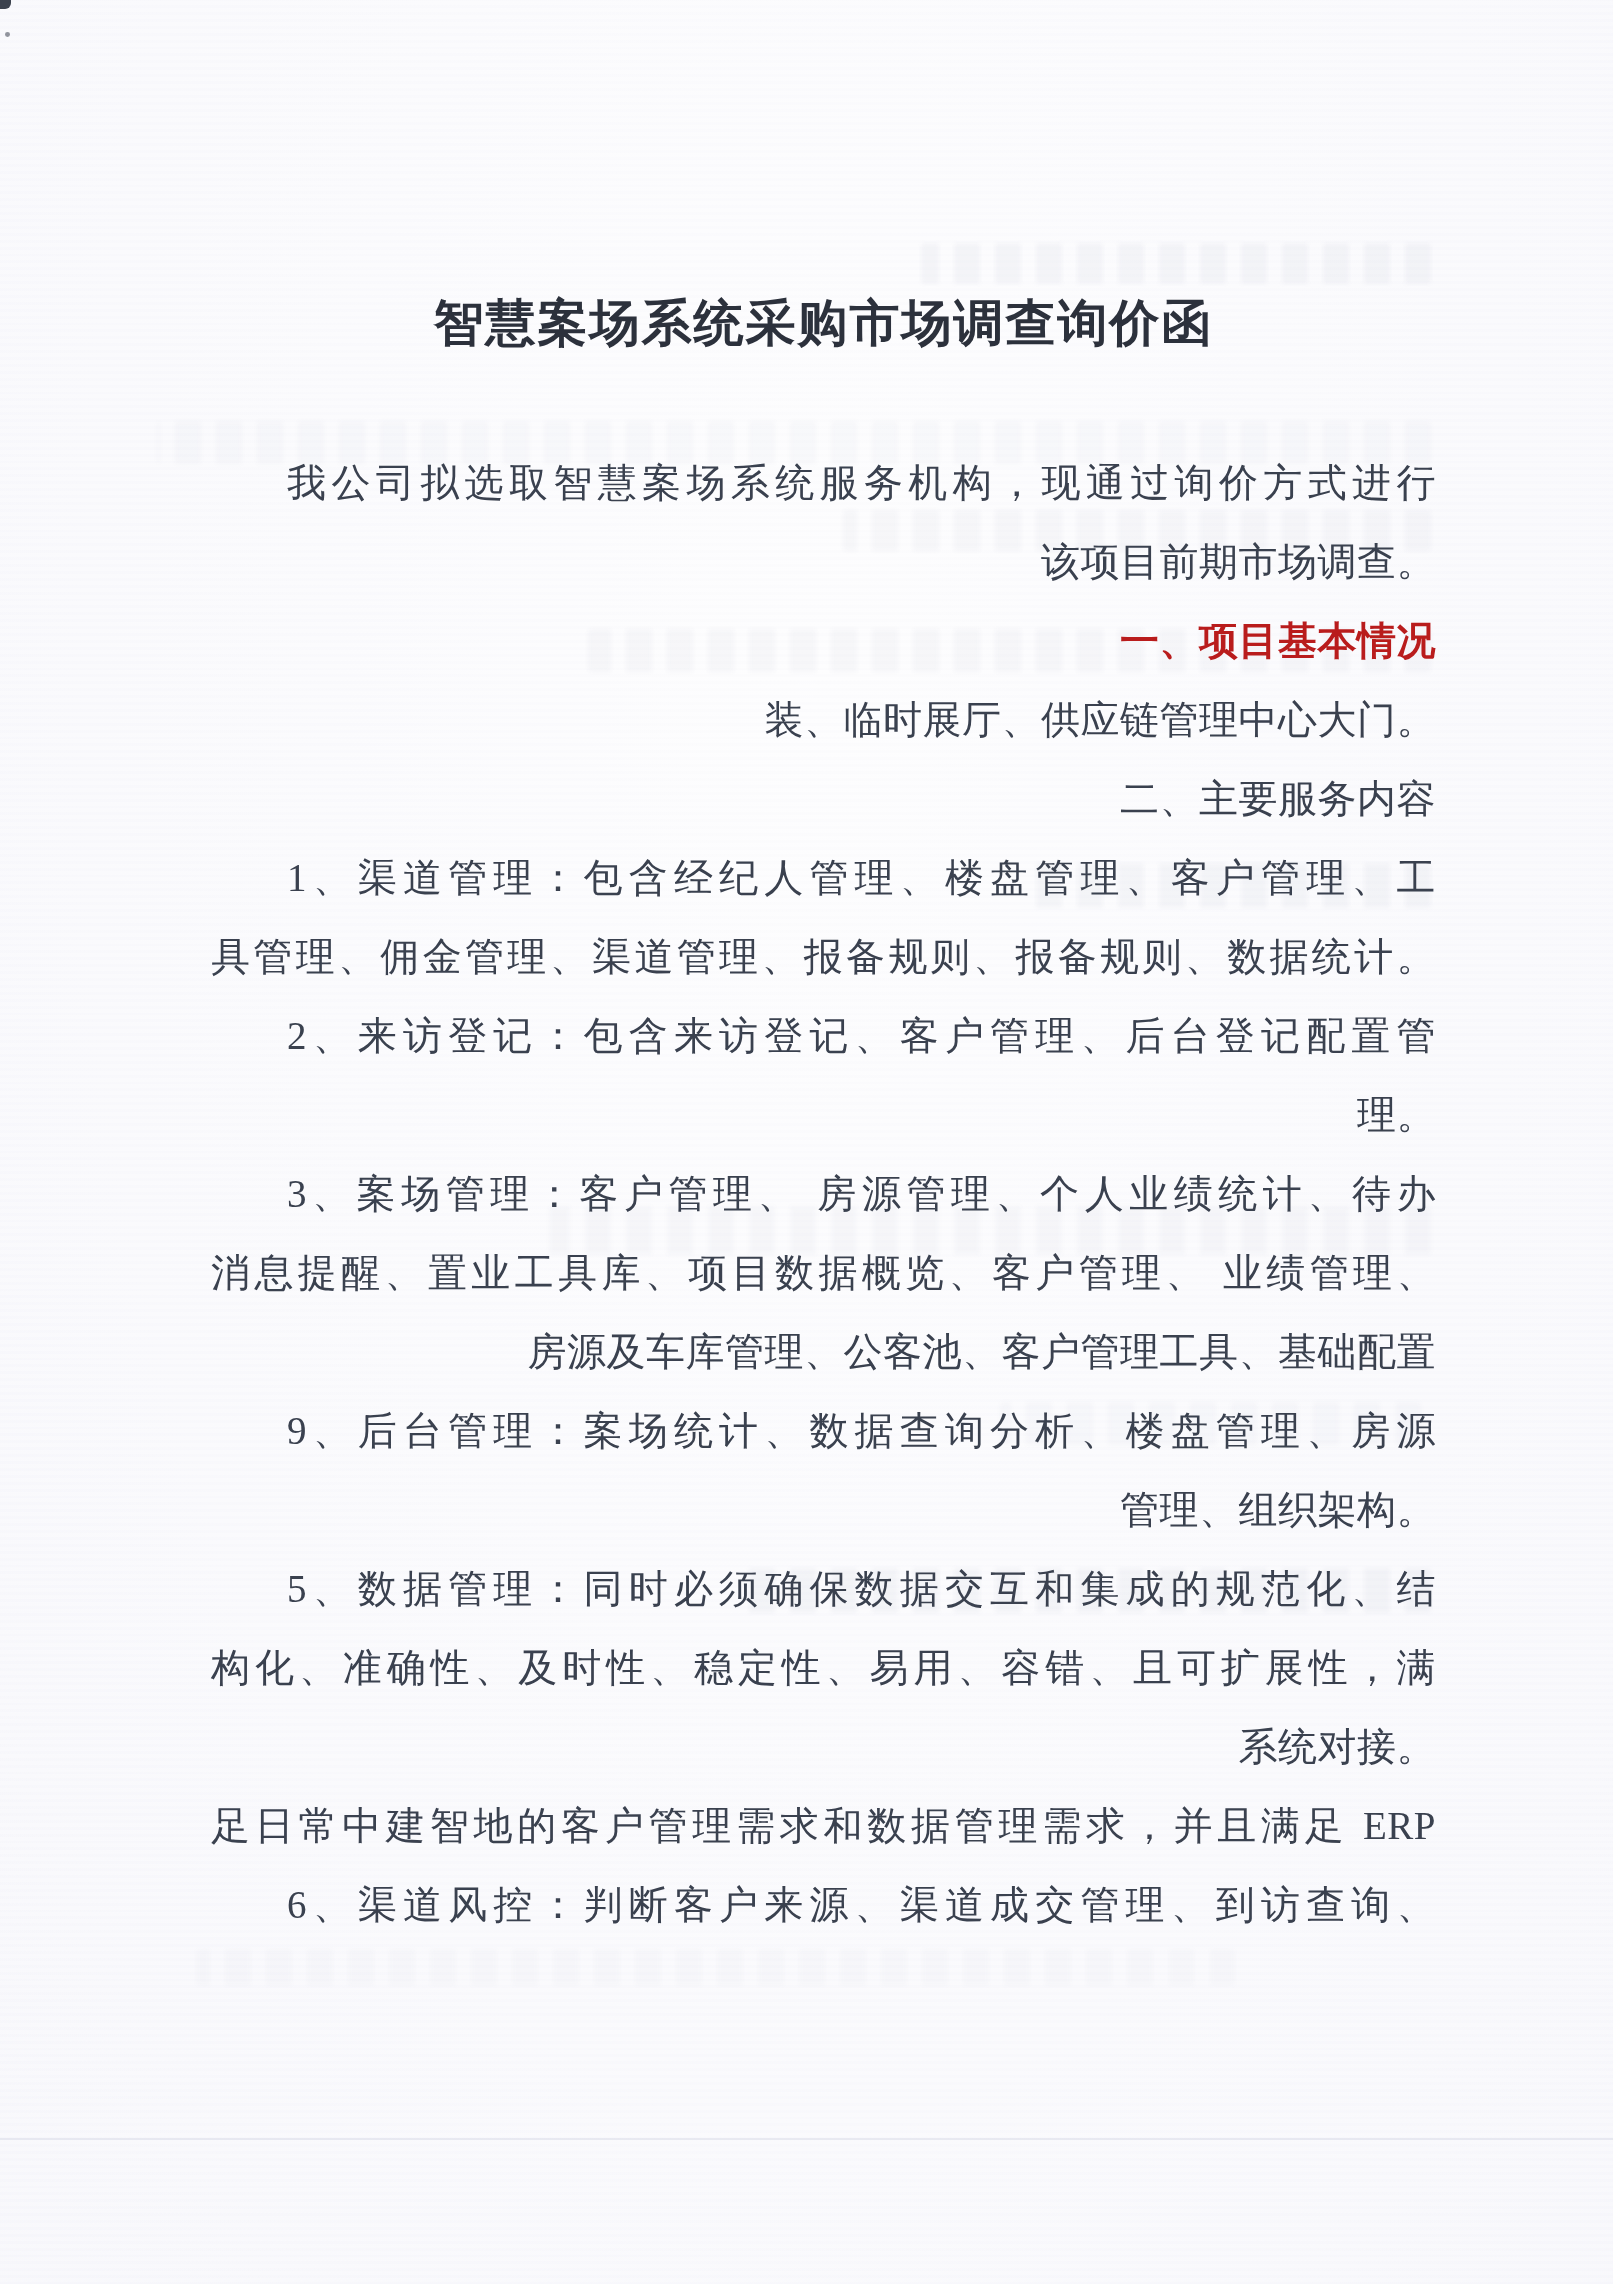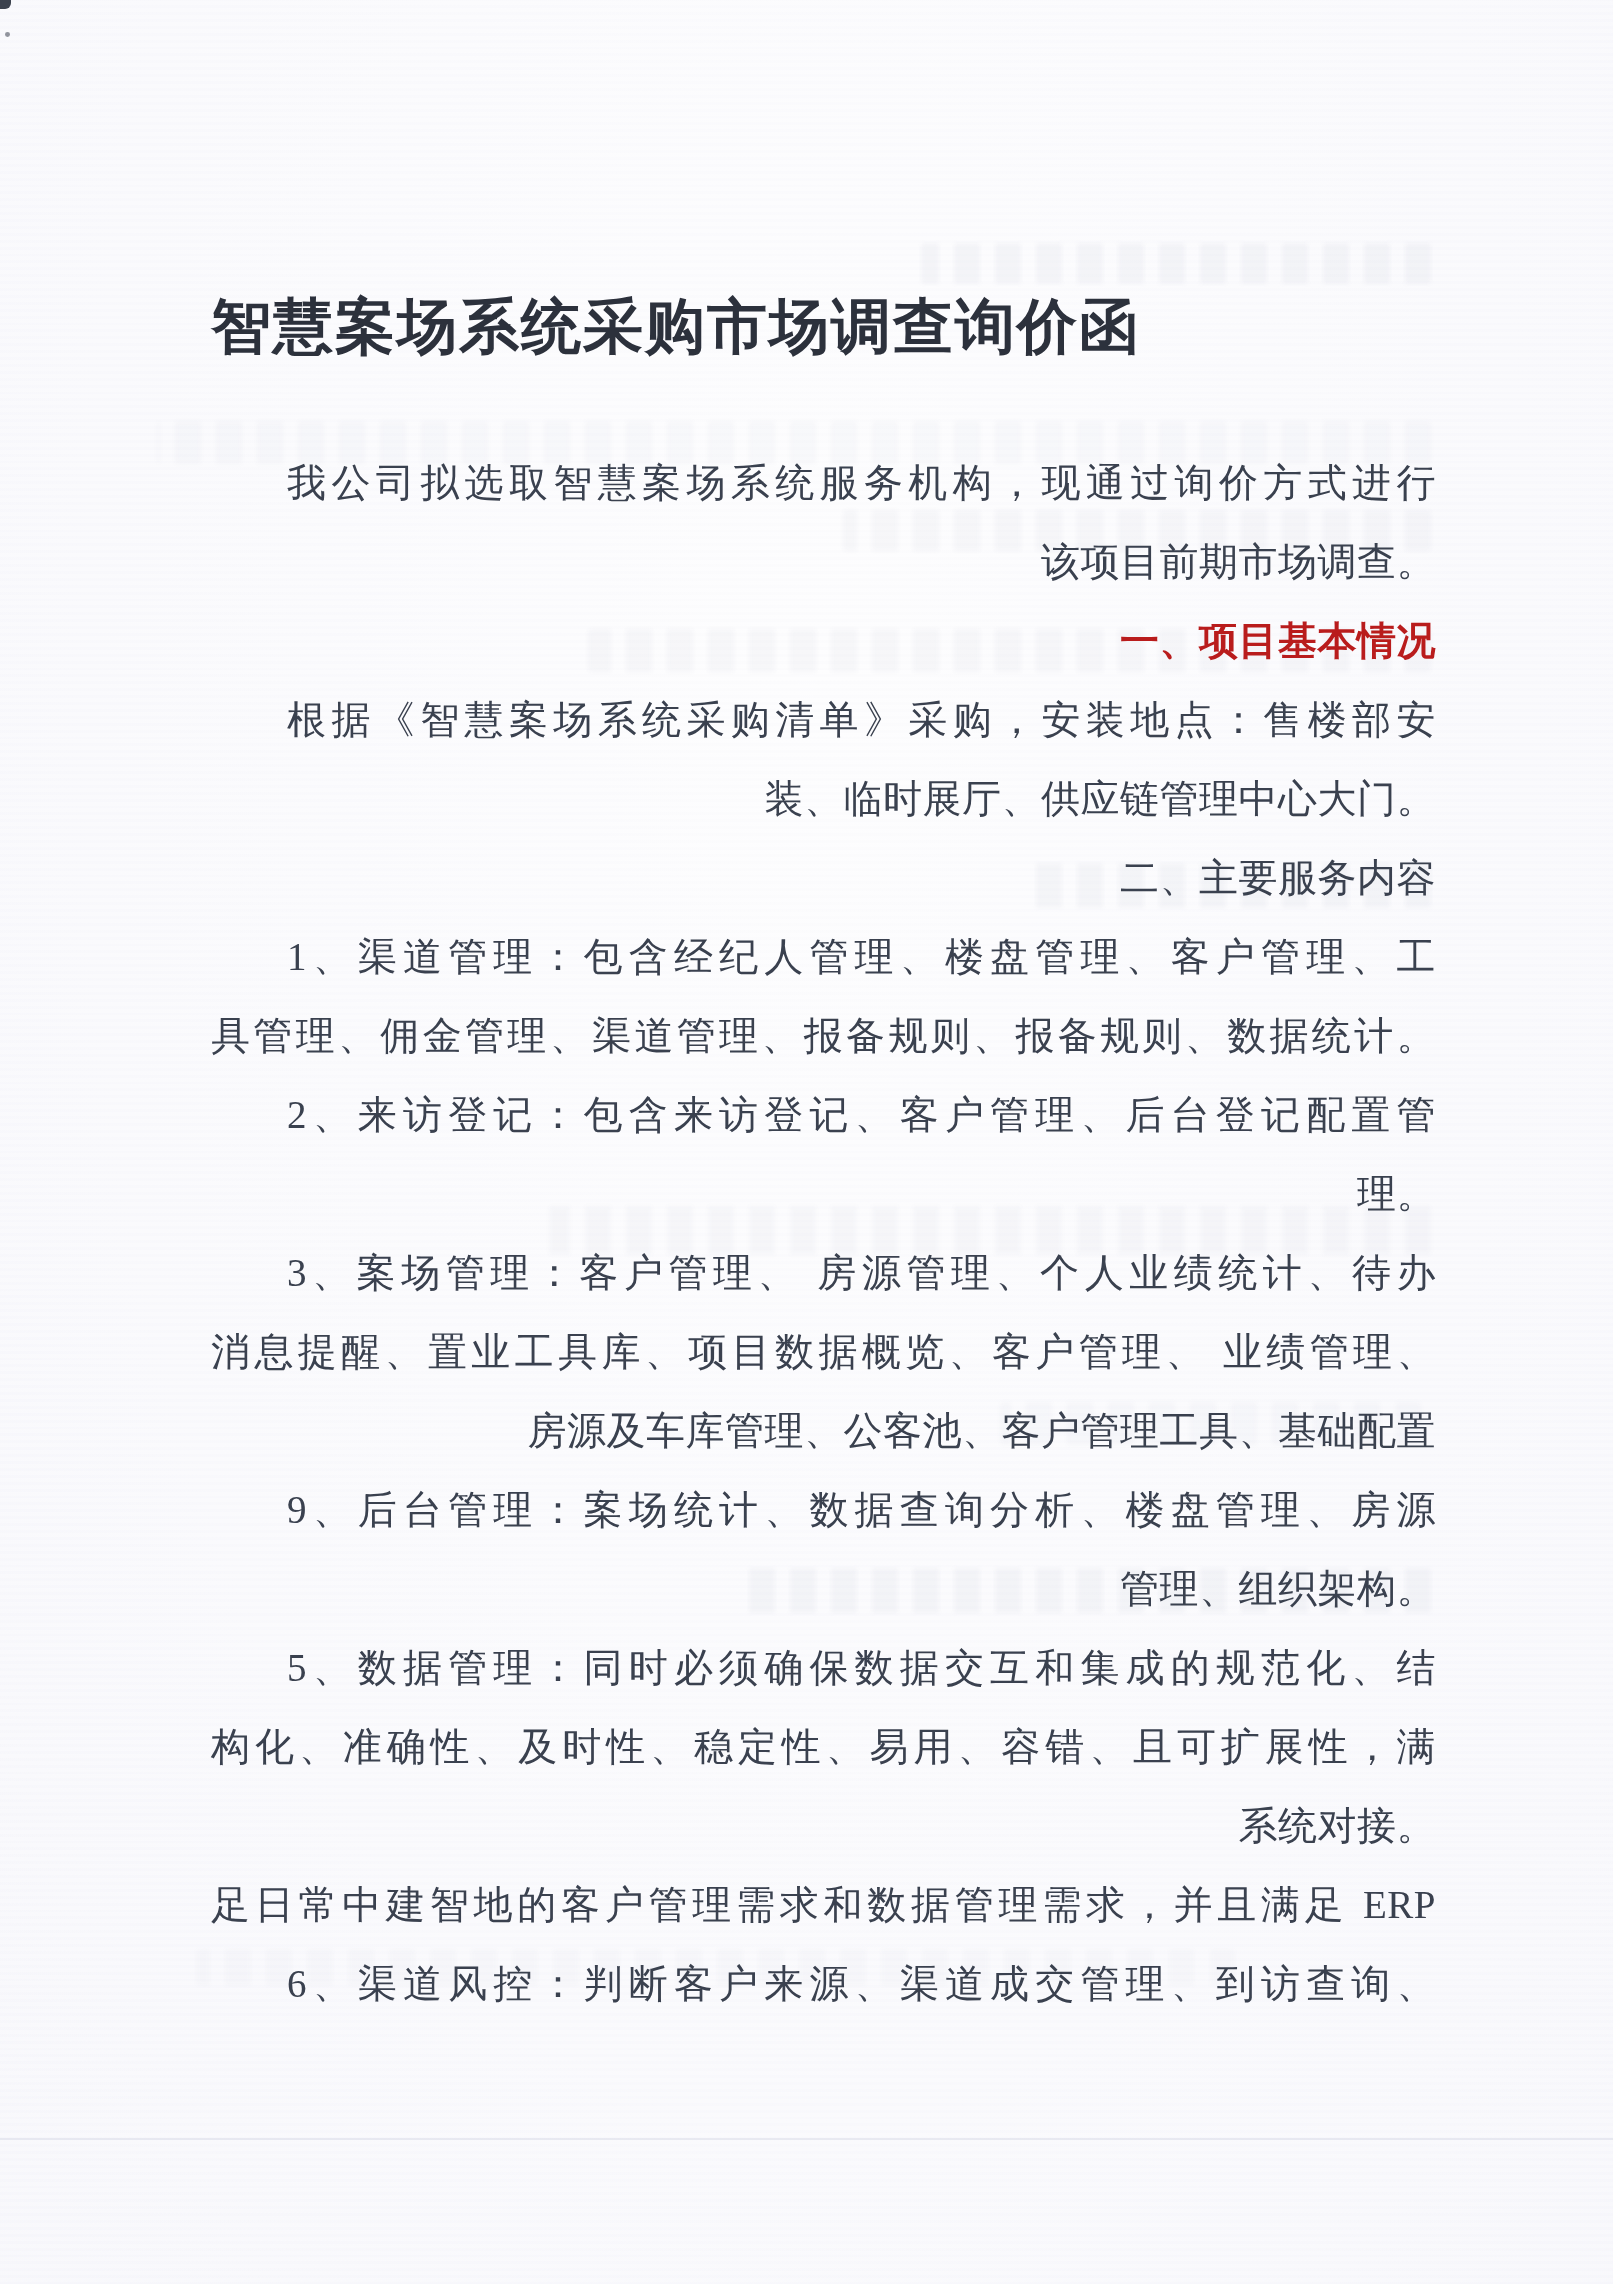--- a/index.html
+++ b/index.html
@@ -26,26 +26,27 @@
       repeating-linear-gradient(0deg, rgba(236,236,246,0.18) 0 2.9px, rgba(255,255,255,0) 2.9px 6.9px);
     pointer-events: none;
   }
   .doc-title {
     position: absolute;
     left: 211px;
     top: 282px;
     width: 1225px;
     height: 90px;
     line-height: 90px;
-    text-align: left;
-    font-size: 60px;
+    text-align: center;
+    font-size: 50px;
     font-weight: 700;
     letter-spacing: 2px;
     color: #2c313c;
     z-index: 2;
+    font-family: Liberation Mono, monospace;
   }
   .doc-body {
     position: absolute;
     left: 211px;
     top: 443px;
     width: 1225px;
     z-index: 2;
   }
   .line {
     height: 79px;
@@ -110,21 +111,20 @@
   <div class="ghost" style="left:1000px; top:1402px; width:421px; height:43px; opacity:.35;"></div>
   <div class="ghost" style="left:745px; top:1568px; width:686px; height:45px; opacity:.5;"></div>
   <div class="ghost" style="left:196px; top:1949px; width:1039px; height:37px; opacity:.25;"></div>
 
   <div class="doc-title">智慧案场系统采购市场调查询价函</div>
 
   <div class="doc-body">
     <div class="line indent just">我公司拟选取智慧案场系统服务机构，现通过询价方式进行</div>
     <div class="line">该项目前期市场调查。</div>
     <div class="line indent bold">一、项目基本情况</div>
-    <div class="line indent just">根据《智慧案场系统采购清单》采购，安装地点：售楼部安</div>
     <div class="line">装、临时展厅、供应链管理中心大门。</div>
     <div class="line indent">二、主要服务内容</div>
     <div class="line indent just">1、渠道管理：包含经纪人管理、楼盘管理、客户管理、工</div>
     <div class="line just">具管理、佣金管理、渠道管理、报备规则、报备规则、数据统计。</div>
     <div class="line indent just">2、来访登记：包含来访登记、客户管理、后台登记配置管</div>
     <div class="line">理。</div>
     <div class="line indent just">3、案场管理：客户管理、 房源管理、个人业绩统计、待办</div>
     <div class="line just">消息提醒、置业工具库、项目数据概览、客户管理、 业绩管理、</div>
     <div class="line">房源及车库管理、公客池、客户管理工具、基础配置</div>
     <div class="line indent just">9、后台管理：案场统计、数据查询分析、楼盘管理、房源</div>

